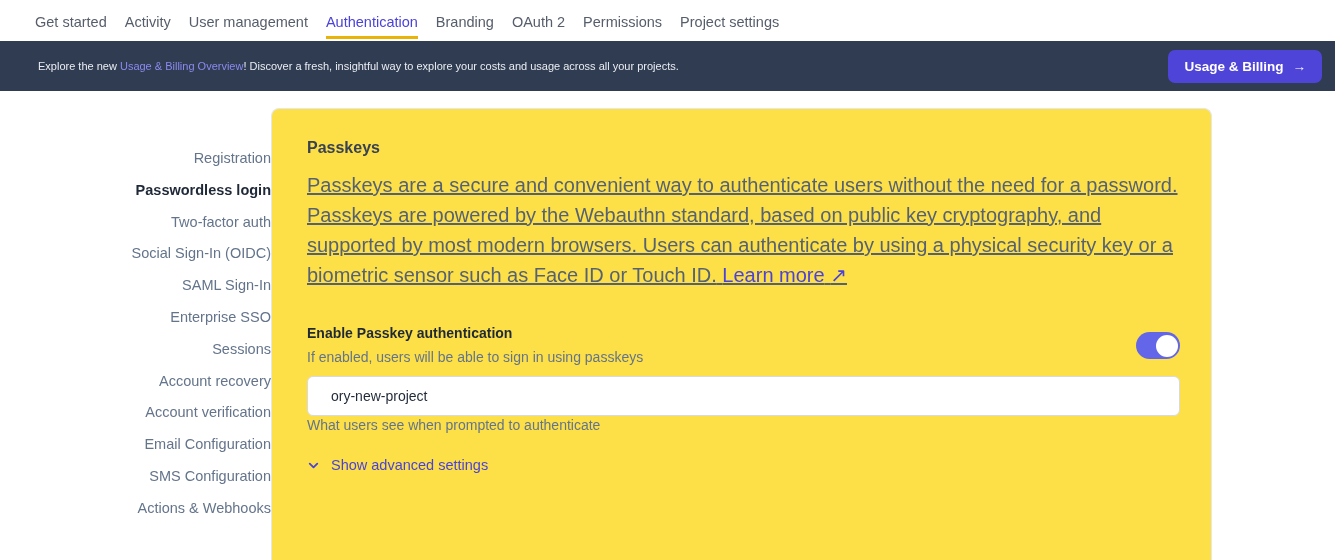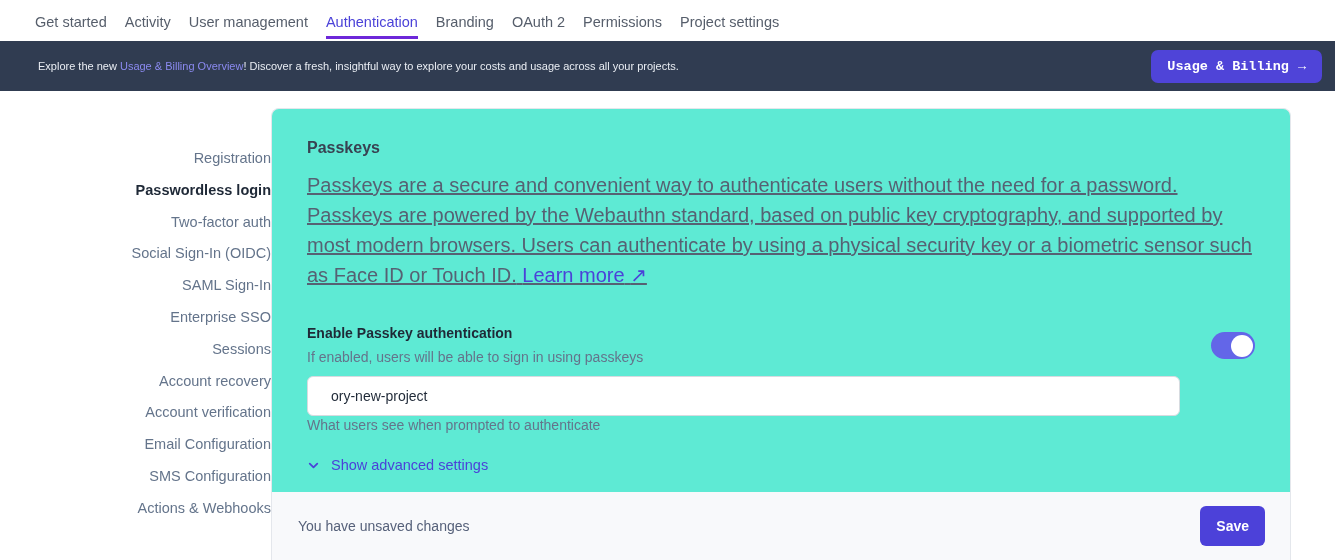--- a/index.html
+++ b/index.html
@@ -4,43 +4,43 @@
 <style>
   * { margin:0; padding:0; box-sizing:border-box; }
   html,body { width:1335px; height:560px; overflow:hidden; background:#fff;
     font-family:"Liberation Sans", sans-serif; }
 
   
   .topnav { height:41px; background:#fff; display:flex; align-items:flex-start;
     padding:12px 0 0 35px; gap:18px; }
   .topnav .nav-item { font-size:14.5px; color:#565e6b; line-height:20px;
     padding-bottom:4px; cursor:pointer; white-space:nowrap; }
-  .topnav .nav-item.active { color:#4b42d8; border-bottom:3px solid #6d28d9; }
+  .topnav .nav-item.active { color:#4b42d8; border-bottom:3px solid #eab308; }
 
   
   .banner { height:50px; background:#303c51; display:flex; align-items:center;
     padding:0 13px 0 38px; }
   .banner-text { color:#e9edf3; font-size:11px; flex:1; }
   .banner-text a { color:#8b8af0; text-decoration:none; cursor:pointer; }
   .banner-btn { background:#4f44d8; color:#fff; border:none; border-radius:7px;
     height:33px; padding:0 16px; font-size:13.5px; font-weight:bold;
     display:flex; align-items:center; gap:9px; cursor:pointer;
-    font-family:Liberation Mono, monospace; }
+    font-family:Liberation Sans, sans-serif; }
 
   
   .content { display:flex; height:469px; }
   .sidebar { width:271px; flex:none; padding:57px 0 0 55px;text-align:right; }
   .sidebar .side-item { font-size:14.5px; color:#64748b; height:20px;
     line-height:20px; margin-bottom:11.8px; cursor:pointer; white-space:nowrap; }
   .sidebar .side-item.active { color:#1f2937; font-weight:bold; }
 
   .main-area { flex:1; padding-top:17px; }
-  .card { width:1020px; height:452px; background:#5eead4; border:1px solid #e4e7ec;
+  .card { width:941px; height:452px; background:#fde047; border:1px solid #e4e7ec;
     border-radius:8px 8px 0 0; border-bottom:none; display:flex;
-    flex-direction:column; overflow:hidden; }
+    flex-direction:row; overflow:hidden; }
   .card-body { padding:27px 35px 0 35px; flex:1; }
 
   .card-title { font-size:16px; font-weight:bold; color:#384252; line-height:24px; }
   .card-desc { margin-top:10px; font-size:20px; line-height:30px; color:#566173;text-decoration:underline; }
   .card-desc a { color:#4b42d8; text-decoration:none; cursor:pointer; white-space:nowrap; }
 
   .toggle-row { margin-top:34px; display:flex; align-items:center; }
   .toggle-row .texts { flex:1; }
   .field-label { font-size:14px; font-weight:bold; color:#1f2937; line-height:19px; }
   .field-sub { font-size:14px; color:#64748b; line-height:19px; margin-top:5px; }

